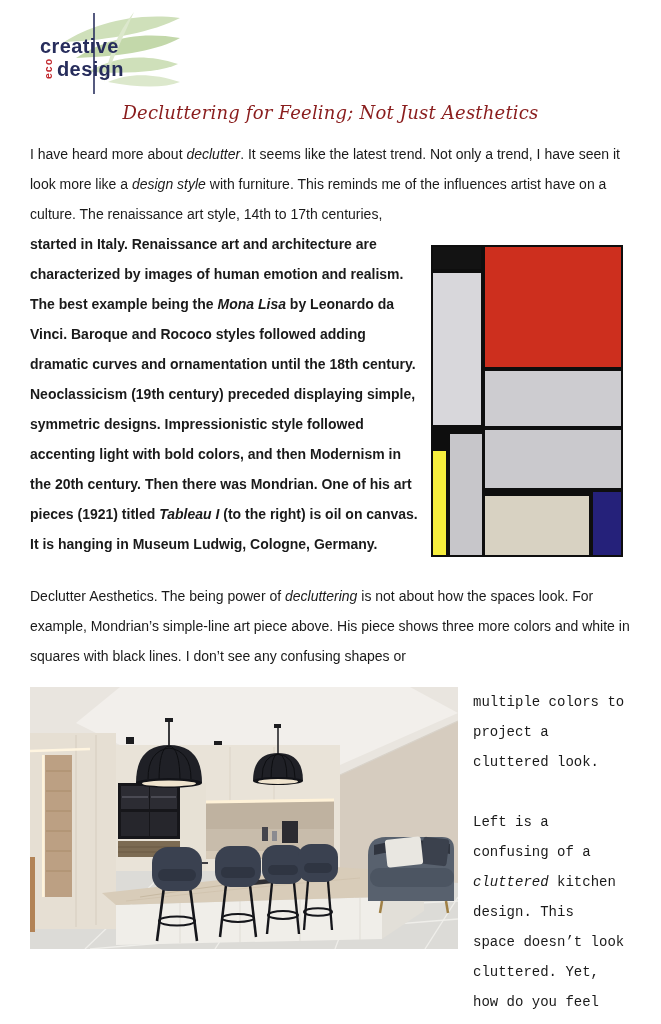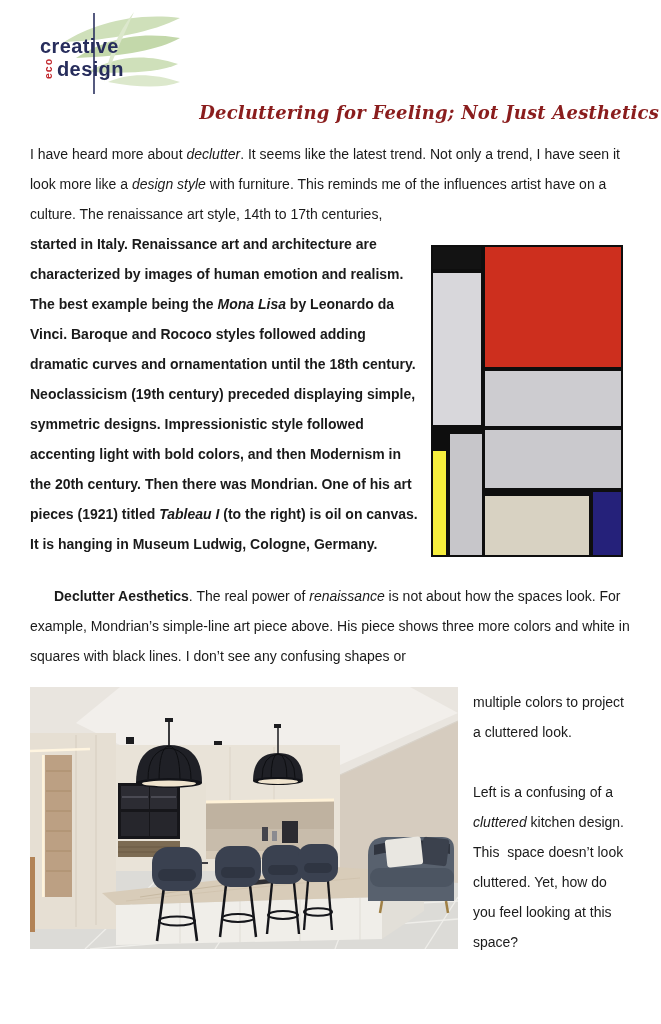--- a/index.html
+++ b/index.html
@@ -6,28 +6,28 @@
   .page{
     position:relative;width:661px;height:1024px;margin:0 auto;background:#ffffff;
     font-family:"Liberation Sans",sans-serif;color:#1a1a1a;overflow:hidden;
   }
   .content{padding:0 30px;}
   
   .logo{position:relative;margin:12px 0 0 28px;width:152px;height:84px;}
   .logo svg{display:block;}
   
   h1.title{
-    margin:4px 2px 0;text-align:right;
-    font-family:"DejaVu Serif",serif;font-style:italic;font-weight:bold;
+    margin:4px 2px 0;text-align:center;
+    font-family:"DejaVu Serif",serif;font-style:italic;font-weight:normal;
     font-size:18px;line-height:26px;color:#8a1d1d;letter-spacing:.2px;
   }
   
   p{margin:0;font-size:14px;line-height:30px;}
   .it{font-style:italic;}
-  .bd{font-weight:bold;margin-left:24px;}
+  .bd{font-weight:normal;}
   .intro{margin-top:13px;}
   .wrapblock{overflow:hidden;font-weight:bold;}
   .para2{margin-top:18px;clear:both;}
   
   .mondrian{
     float:right;position:relative;width:192px;height:312px;
     margin:16px 8px 6px 13px;background:#0e0e0e;
   }
   .m{position:absolute;}
   .m-blk  {left:2px;  top:2px;  width:48px; height:22px; background:#131313;}
@@ -37,21 +37,21 @@
   .m-g3   {left:54px; top:185px;width:136px;height:58px; background:#cac9cd;}
   .m-col  {left:19px; top:189px;width:32px; height:121px;background:#c7c6ca;}
   .m-yel  {left:2px;  top:206px;width:13px; height:104px;background:#f6ee3d;}
   .m-bei  {left:54px; top:251px;width:104px;height:59px; background:#d8d2c2;}
   .m-blu  {left:162px;top:247px;width:28px; height:63px; background:#25217a;}
   
   .bottom{display:flex;margin-top:16px;}
   .kitchen{flex:0 0 auto;width:428px;height:262px;}
   .kitchen svg{display:block;}
   .sidecol{margin-left:15px;width:180px;}
-  .sidecol p{white-space:pre-wrap;}
+  .sidecol p{white-space:pre-wrap;font-family:Liberation Mono, monospace;}
   .side2{margin-top:30px;}
 </style>
 </head>
 <body>
 
 <div class="page">
 
   <header class="logo">
     <svg width="152" height="84" viewBox="0 0 152 84">
       <g>
@@ -82,21 +82,21 @@
         <div class="m m-g2"></div>
         <div class="m m-g3"></div>
         <div class="m m-col"></div>
         <div class="m m-yel"></div>
         <div class="m m-bei"></div>
         <div class="m m-blu"></div>
       </div>
       <p><span>started in Italy. Renaissance art and architecture are characterized by images of human emotion and realism. The best example being the </span><span class="it">Mona Lisa</span><span> by Leonardo da Vinci. Baroque and Rococo styles followed adding dramatic curves and ornamentation until the 18th century. Neoclassicism (19th century) preceded displaying simple, symmetric designs. Impressionistic style followed accenting light with bold colors, and then Modernism in the 20th century. Then there was Mondrian. One of his art pieces (1921) titled </span><span class="it">Tableau I</span><span> (to the right) is oil on canvas. It is hanging in Museum Ludwig, Cologne, Germany.</span></p>
     </div>
 
-    <p class="para2"><span class="bd">Declutter Aesthetics</span><span>. The real power of </span><span class="it">renaissance</span><span> is not about how the spaces look. For example, Mondrian’s simple-line art piece above. His piece shows three more colors and white in squares with black lines. I don’t see any confusing shapes or</span></p>
+    <p class="para2"><span class="bd">Declutter Aesthetics</span><span>. The being power of </span><span class="it">decluttering</span><span> is not about how the spaces look. For example, Mondrian’s simple-line art piece above. His piece shows three more colors and white in squares with black lines. I don’t see any confusing shapes or</span></p>
 
     <div class="bottom">
 
       <div class="kitchen">
         <svg width="428" height="262" viewBox="0 0 428 262">
 
           <rect width="428" height="262" fill="#dcd3c8"></rect>
           <polygon points="310,88 428,34 428,200 310,186" fill="#d6ccbf"></polygon>
 
           <g>

